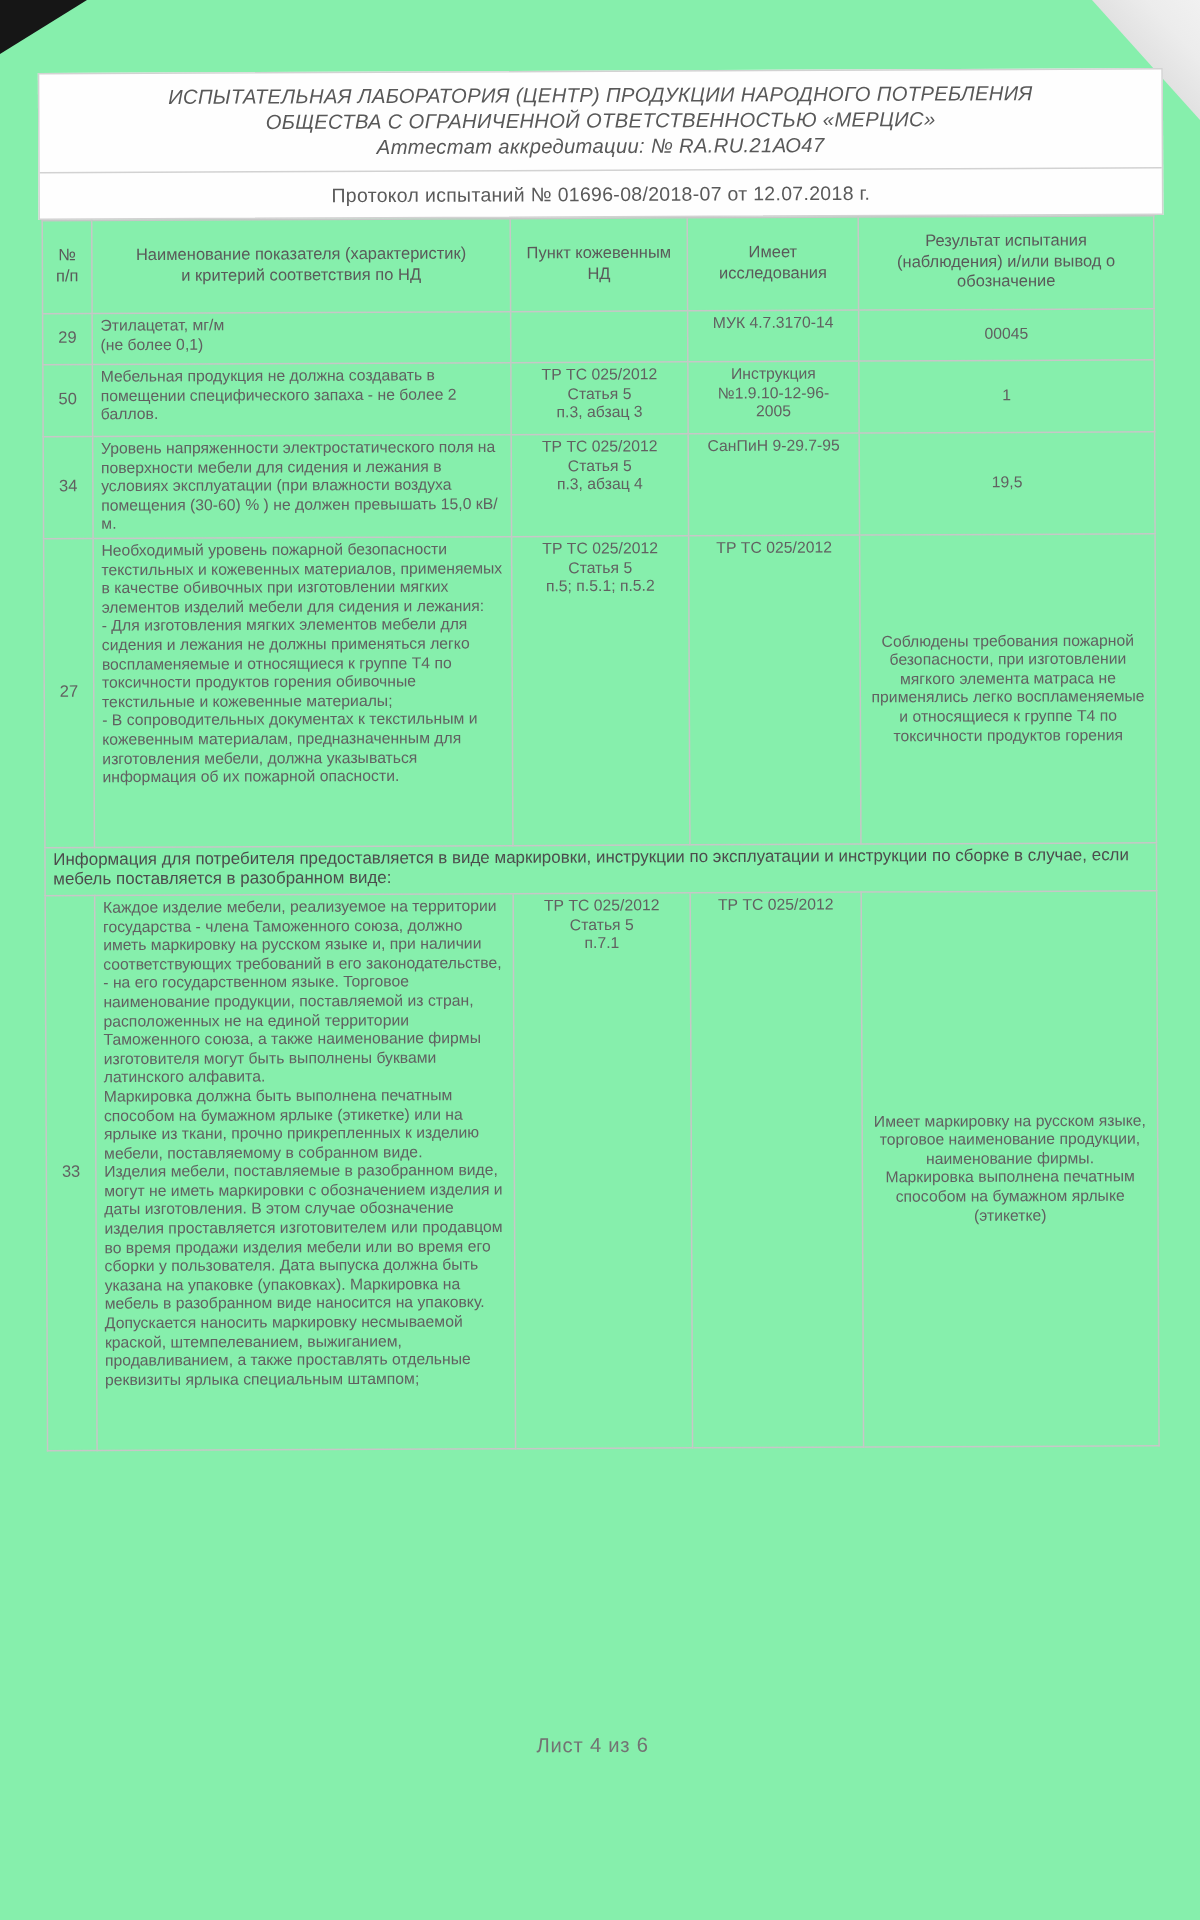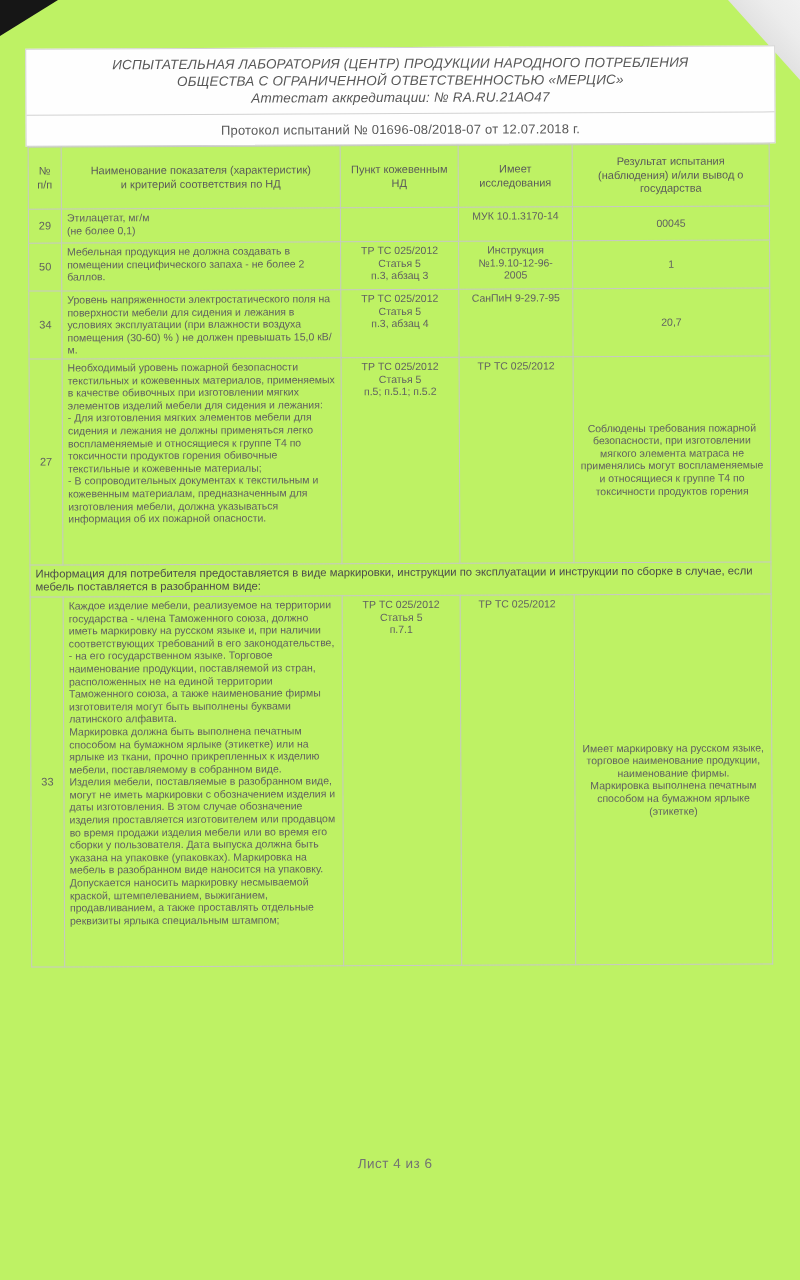--- a/index.html
+++ b/index.html
@@ -4,21 +4,21 @@
 <style>
   html,body{margin:0;padding:0;}
   body{
     width:800px;height:1280px;
     background:#fdfdfd;
     font-family:"Liberation Sans","DejaVu Sans",sans-serif;
     overflow:hidden;
     position:relative;
     -webkit-font-smoothing:antialiased;
   }
-  .page{position:absolute;inset:0;background:#bef264;}
+  .page{position:absolute;inset:0;background:#86efac;}
   
   .corner-tl{
     position:absolute;left:0;top:0;width:58px;height:36px;
     background:#161616;
     clip-path:polygon(0 0,100% 0,0 100%);
   }
   .corner-tr{
     position:absolute;right:0;top:0;width:72px;height:80px;
     background:linear-gradient(to top right,#8e8e8e 0%,#c3c3c3 14%,#dedede 42%,#ececec 75%,#f1f1f1 100%);
     clip-path:polygon(0 0,100% 0,100% 100%);
@@ -124,60 +124,60 @@
           <th class="pre">№
 п/п</th>
           <th class="pre">Наименование показателя (характеристик)
 и критерий соответствия по НД</th>
           <th class="pre">Пункт кожевенным
 НД</th>
           <th class="pre">Имеет
 исследования</th>
           <th class="pre">Результат испытания
 (наблюдения) и/или вывод о
-государства</th>
+обозначение</th>
         </tr>
         <tr class="h-29">
           <td class="c-num">29</td>
           <td class="c-name pre">Этилацетат, мг/м
 (не более 0,1)</td>
           <td class="c-req pre"></td>
-          <td class="c-method pre">МУК 10.1.3170-14</td>
+          <td class="c-method pre">МУК 4.7.3170-14</td>
           <td class="c-result pre">00045</td>
         </tr>
         <tr class="h-30">
           <td class="c-num">50</td>
           <td class="c-name pre">Мебельная продукция не должна создавать в помещении специфического запаха - не более 2 баллов.</td>
           <td class="c-req pre">ТР ТС 025/2012
 Статья 5
 п.3, абзац 3</td>
           <td class="c-method pre">Инструкция
 №1.9.10-12-96-
 2005</td>
           <td class="c-result pre">1</td>
         </tr>
         <tr class="h-31">
           <td class="c-num">34</td>
           <td class="c-name pre">Уровень напряженности электростатического поля на поверхности мебели для сидения и лежания в условиях эксплуатации (при влажности воздуха помещения (30-60) % ) не должен превышать 15,0 кВ/м.</td>
           <td class="c-req pre">ТР ТС 025/2012
 Статья 5
 п.3, абзац 4</td>
           <td class="c-method pre">СанПиН 9-29.7-95</td>
-          <td class="c-result pre">20,7</td>
+          <td class="c-result pre">19,5</td>
         </tr>
         <tr class="h-32">
           <td class="c-num">27</td>
           <td class="c-name pre">Необходимый уровень пожарной безопасности текстильных и кожевенных материалов, применяемых в качестве обивочных при изготовлении мягких элементов изделий мебели для сидения и лежания:
 - Для изготовления мягких элементов мебели для сидения и лежания не должны применяться легко воспламеняемые и относящиеся к группе Т4 по токсичности продуктов горения обивочные текстильные и кожевенные материалы;
 - В сопроводительных документах к текстильным и кожевенным материалам, предназначенным для изготовления мебели, должна указываться информация об их пожарной опасности.</td>
           <td class="c-req pre">ТР ТС 025/2012
 Статья 5
 п.5; п.5.1; п.5.2</td>
           <td class="c-method pre">ТР ТС 025/2012</td>
-          <td class="c-result pre">Соблюдены требования пожарной безопасности, при изготовлении мягкого элемента матраса  не применялись могут воспламеняемые и относящиеся к группе Т4 по токсичности продуктов горения</td>
+          <td class="c-result pre">Соблюдены требования пожарной безопасности, при изготовлении мягкого элемента матраса  не применялись легко воспламеняемые и относящиеся к группе Т4 по токсичности продуктов горения</td>
         </tr>
         <tr class="h-sec">
           <td class="section-cell" colspan="5">Информация для потребителя предоставляется в виде маркировки, инструкции по эксплуатации и инструкции по сборке в случае, если мебель поставляется в разобранном виде:</td>
         </tr>
         <tr class="h-33">
           <td class="c-num">33</td>
           <td class="c-name pre">Каждое изделие мебели, реализуемое на территории государства - члена Таможенного союза, должно иметь маркировку на русском языке и, при наличии соответствующих требований в его законодательстве, - на его государственном языке. Торговое наименование продукции, поставляемой из стран, расположенных не на единой территории Таможенного союза, а также наименование фирмы изготовителя могут быть выполнены буквами латинского алфавита.
 Маркировка должна быть выполнена печатным способом на бумажном ярлыке (этикетке) или на ярлыке из ткани, прочно прикрепленных к изделию мебели, поставляемому в собранном виде.
 Изделия мебели, поставляемые в разобранном виде, могут не иметь маркировки с обозначением изделия и даты изготовления. В этом случае обозначение изделия проставляется изготовителем или продавцом во время продажи изделия мебели или во время его сборки у пользователя. Дата выпуска должна быть указана на упаковке (упаковках). Маркировка на мебель в разобранном виде наносится на упаковку.
 Допускается наносить маркировку несмываемой краской, штемпелеванием, выжиганием, продавливанием, а также проставлять отдельные реквизиты ярлыка специальным штампом;</td>

